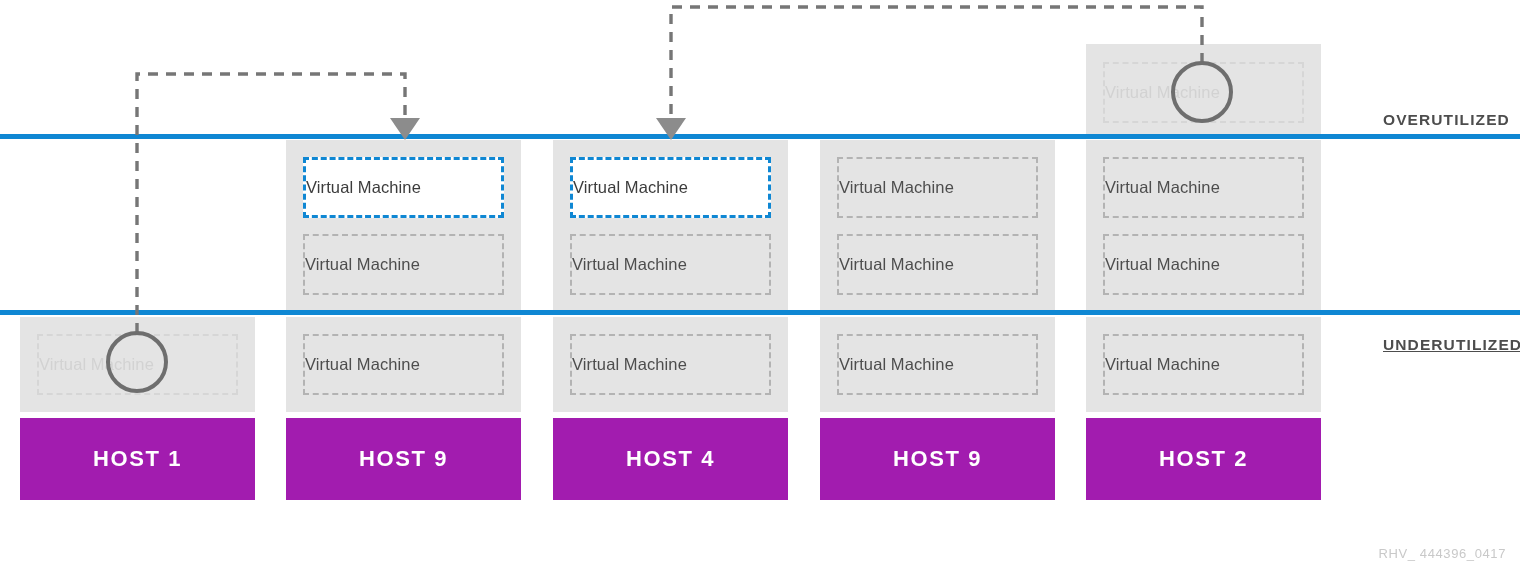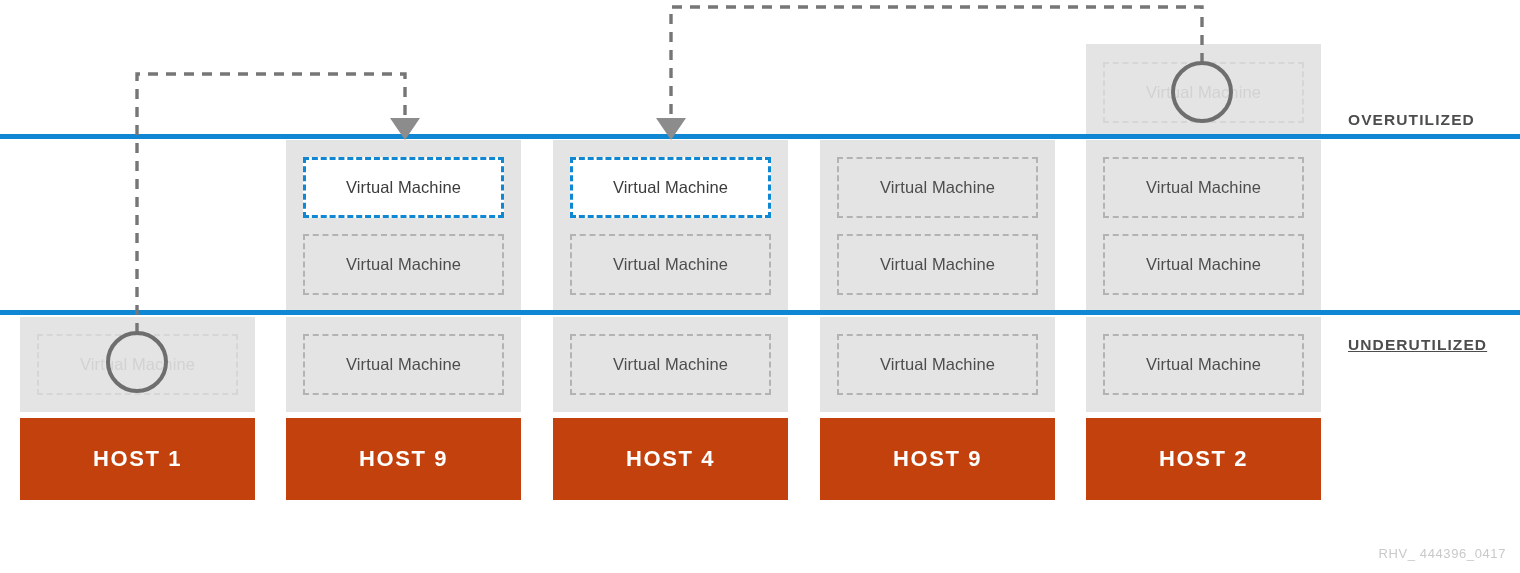--- a/index.html
+++ b/index.html
@@ -28,20 +28,21 @@
     z-index: 6;
   }
   .threshold-label {
     position: absolute;
     font-size: 15.5px;
     font-weight: bold;
     letter-spacing: 1.1px;
     color: #4d4d4d;
     z-index: 7;
     white-space: nowrap;
+    margin-left: 35px;
   }
 
   
   .host-col {
     position: absolute;
     top: 44px;
     width: 235px;
     z-index: 3;
   }
   .host-stack {
@@ -60,42 +61,41 @@
 
   .vm {
     position: absolute;
     left: 17px;
     width: 201px;
     height: 61px;
     box-sizing: border-box;
     border: 2px dashed #b3b3b3;
     display: flex;
     align-items: center;
-    justify-content: center;
     font-size: 16.5px;
     color: #4d4d4d;
     letter-spacing: 0.1px;
   }
   .vm.highlight {
     border: 3px dashed #0f87d3;
     background: #ffffff;
     color: #3c3c3c;
   }
   .vm.ghost {
     border-color: #d6d6d6;
     color: #d2d2d2;
   }
 
   .host-label {
     position: absolute;
     left: 0;
     top: 374px;
     width: 235px;
     height: 82px;
-    background: #c2410c;
+    background: #a21caf;
     color: #ffffff;
     display: flex;
     align-items: center;
     justify-content: center;
     font-size: 22px;
     font-weight: bold;
     letter-spacing: 1.6px;
     z-index: 4;
   }
 

